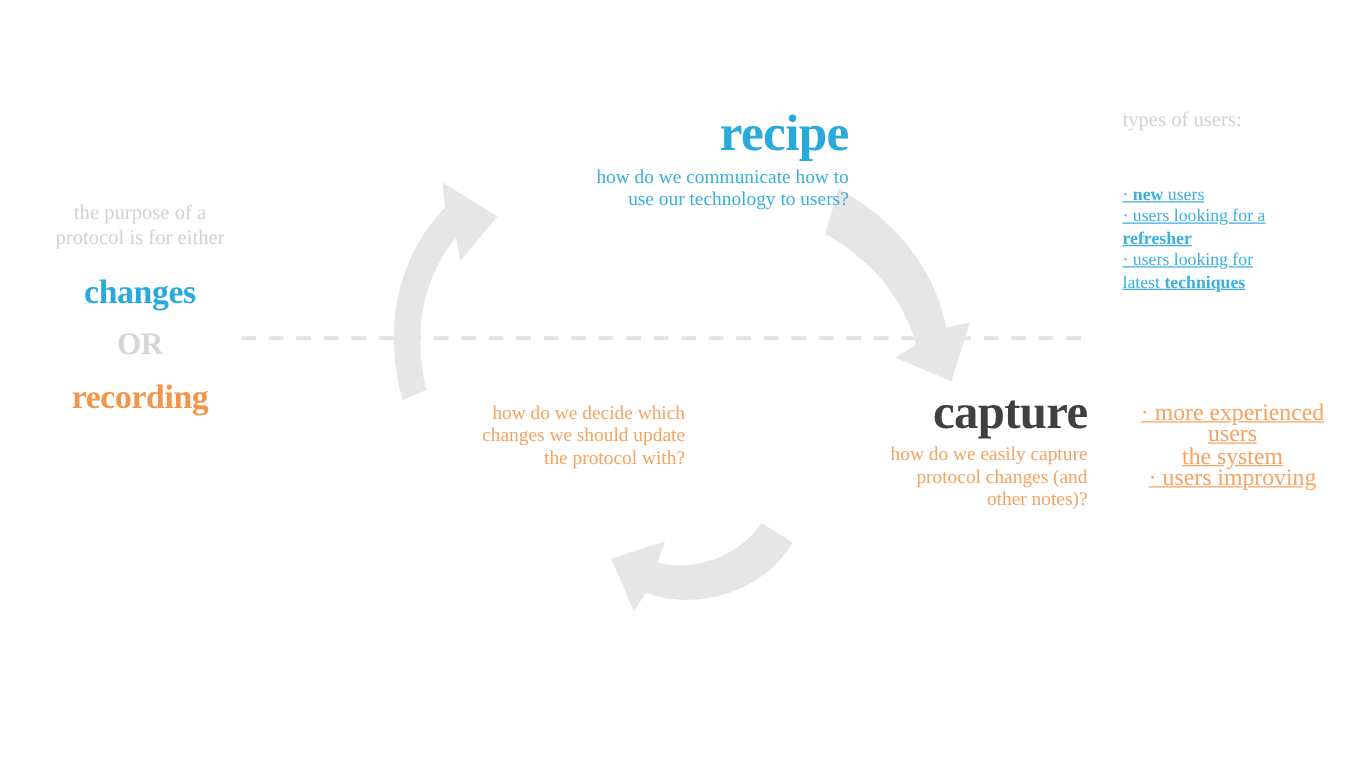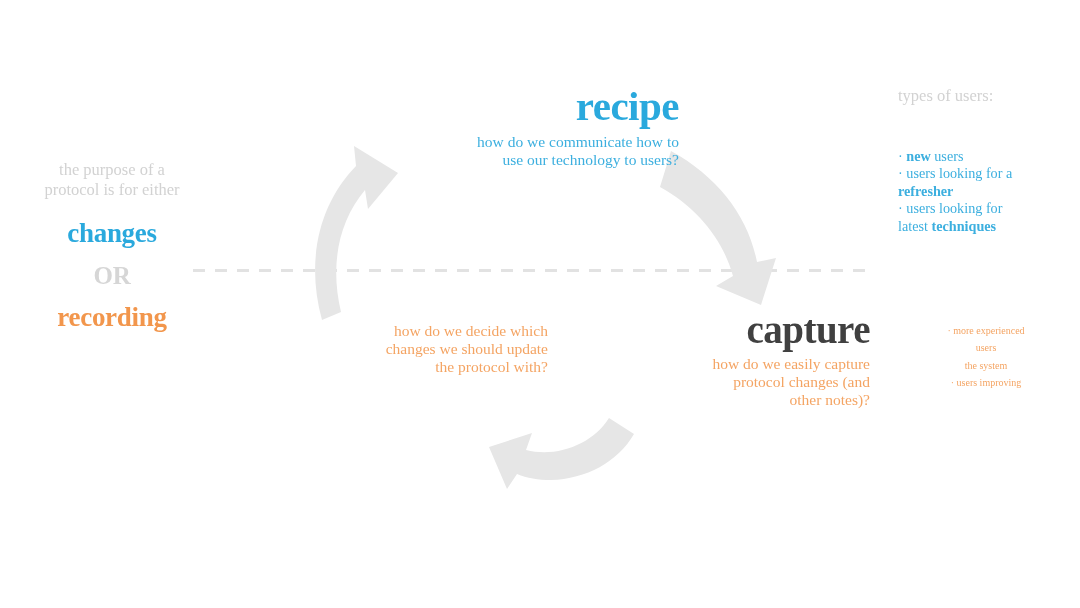--- a/index.html
+++ b/index.html
@@ -130,34 +130,35 @@
     line-height: 20px;
     color: #d2d2d2;
     margin: 0;
   }
   .users-list {
     list-style: none;
     margin: 0;
     padding: 0;
     font-size: 14.2px;
     line-height: 17.4px;
+    text-decoration: underline;
   }
   #users-list-learning {
     margin-top: 42px;
     color: #3cafdf;
   }
   #users-list-recording {
     position: absolute;
     left: 898px;
     top: 322px;
     width: 176px;
     text-align: center;
     color: #f4a463;
     z-index: 5;
-    font-size: 10px;
+    font-size: 19px;
     line-height: 17.4px;
     list-style: none;
     margin: 0;
     padding: 0;
   }
   .users-list li { margin: 0; padding: 0; }
   .users-list b { font-weight: bold; }
 </style>
 </head>
 <body>

